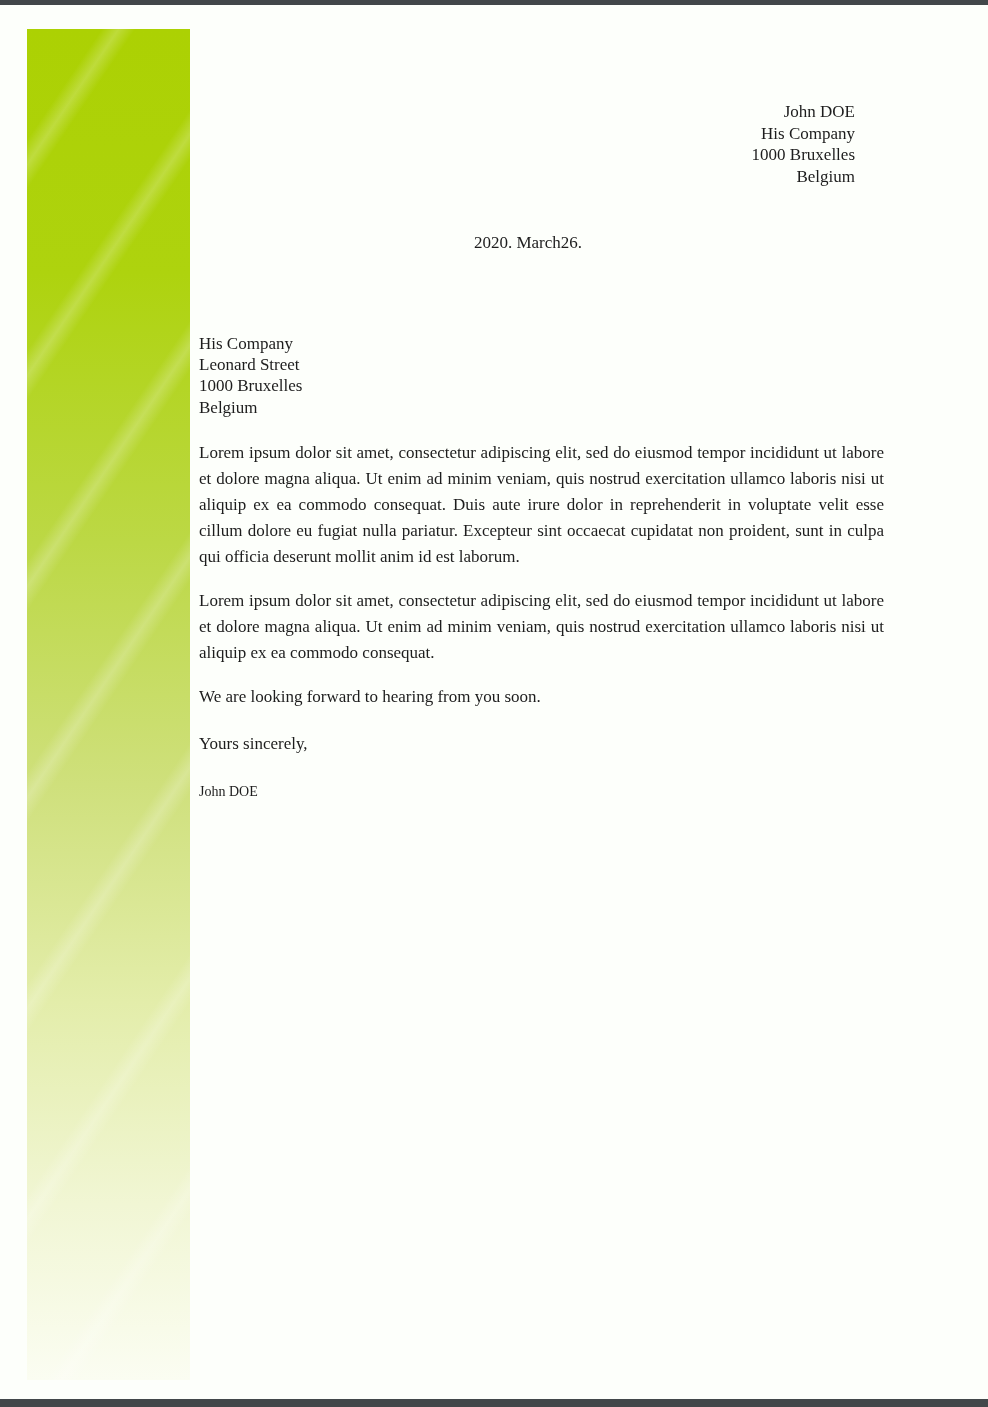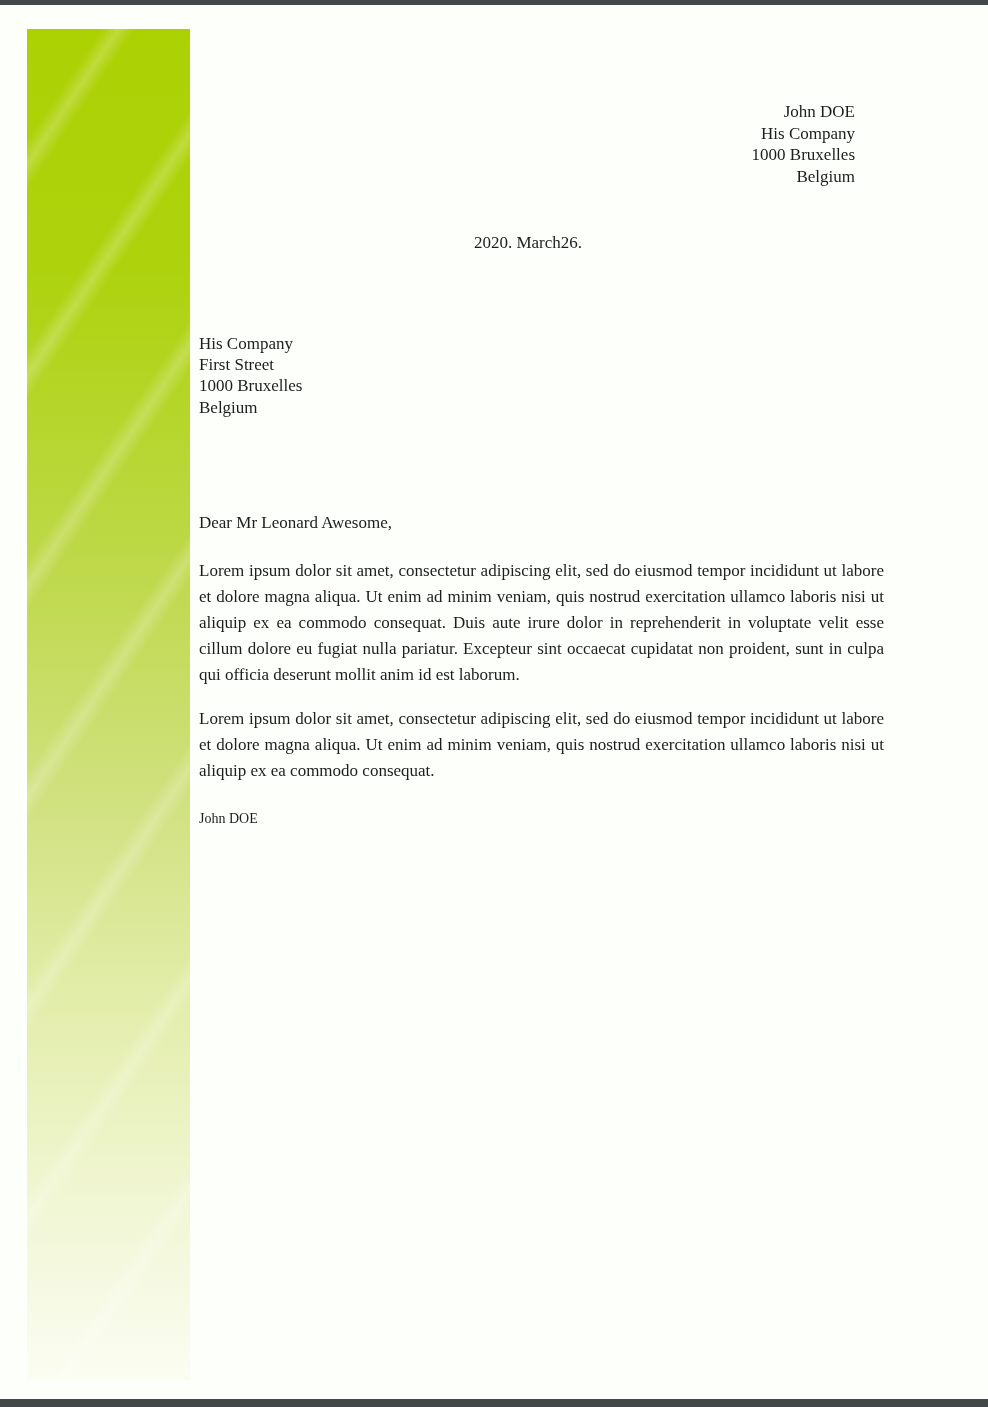--- a/index.html
+++ b/index.html
@@ -107,30 +107,31 @@
     <div>John DOE</div>
     <div>His Company</div>
     <div>1000 Bruxelles</div>
     <div>Belgium</div>
   </div>
 
   <div class="date-line">2020. March26.</div>
 
   <div class="recipient-block">
     <div>His Company</div>
-    <div>First Street</div>
+    <div>Leonard Street</div>
     <div>1000 Bruxelles</div>
     <div>Belgium</div>
   </div>
 
-  <div class="salutation">Dear Mr Leonard Awesome,</div>
 
   <div class="para">Lorem ipsum dolor sit amet, consectetur adipiscing elit, sed do eiusmod tempor incididunt ut labore et dolore magna aliqua. Ut enim ad minim veniam, quis nostrud exercitation ullamco laboris nisi ut aliquip ex ea commodo consequat. Duis aute irure dolor in reprehenderit in voluptate velit esse cillum dolore eu fugiat nulla pariatur. Excepteur sint occaecat cupidatat non proident, sunt in culpa qui officia deserunt mollit anim id est laborum.</div>
 
   <div class="para second">Lorem ipsum dolor sit amet, consectetur adipiscing elit, sed do eiusmod tempor incididunt ut labore et dolore magna aliqua. Ut enim ad minim veniam, quis nostrud exercitation ullamco laboris nisi ut aliquip ex ea commodo consequat.</div>
 
+  <div class="closing-line">We are looking forward to hearing from you soon.</div>
 
+  <div class="sign-off">Yours sincerely,</div>
 
   <div class="signature-name">John DOE</div>
 
 </div>
 
 <div class="window-edge bottom"></div>
 
 </body></html>

